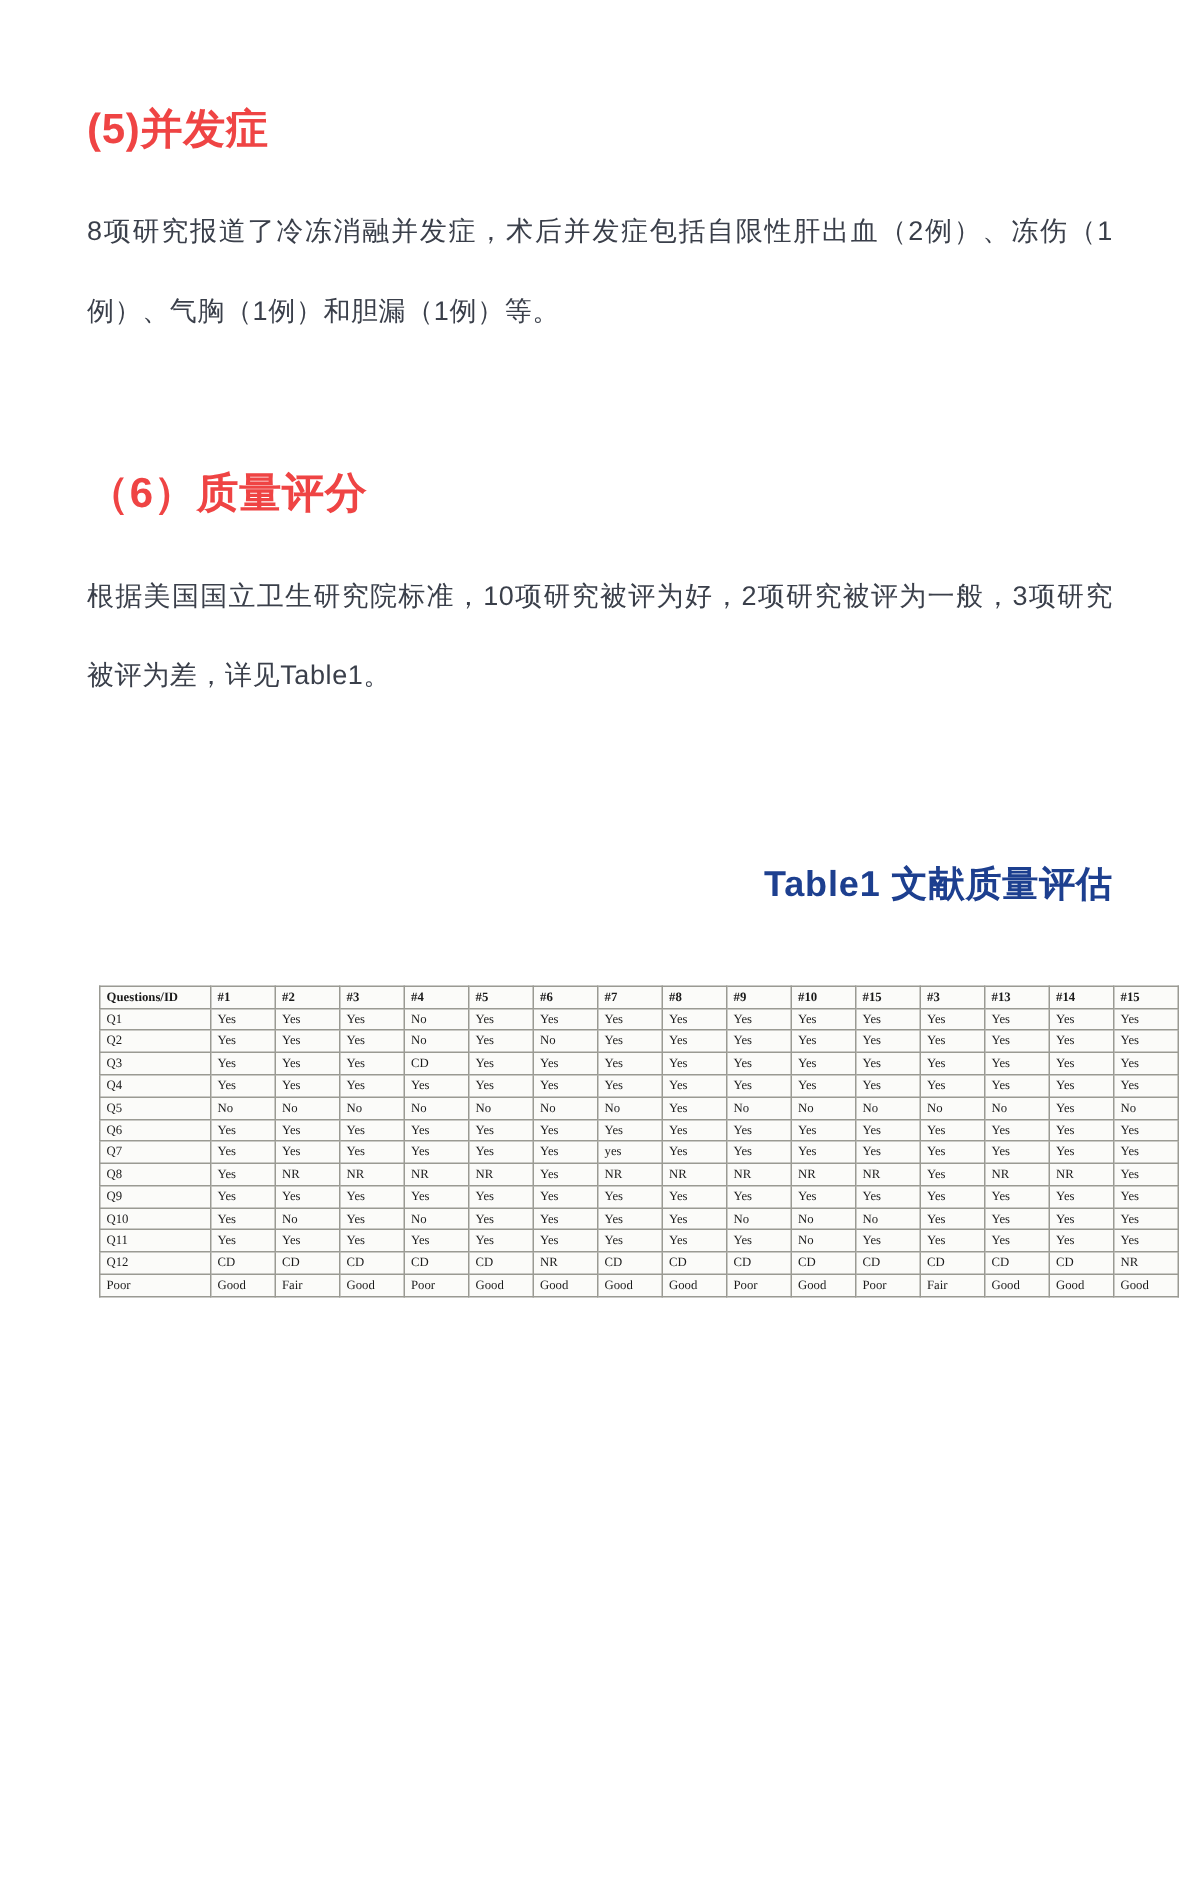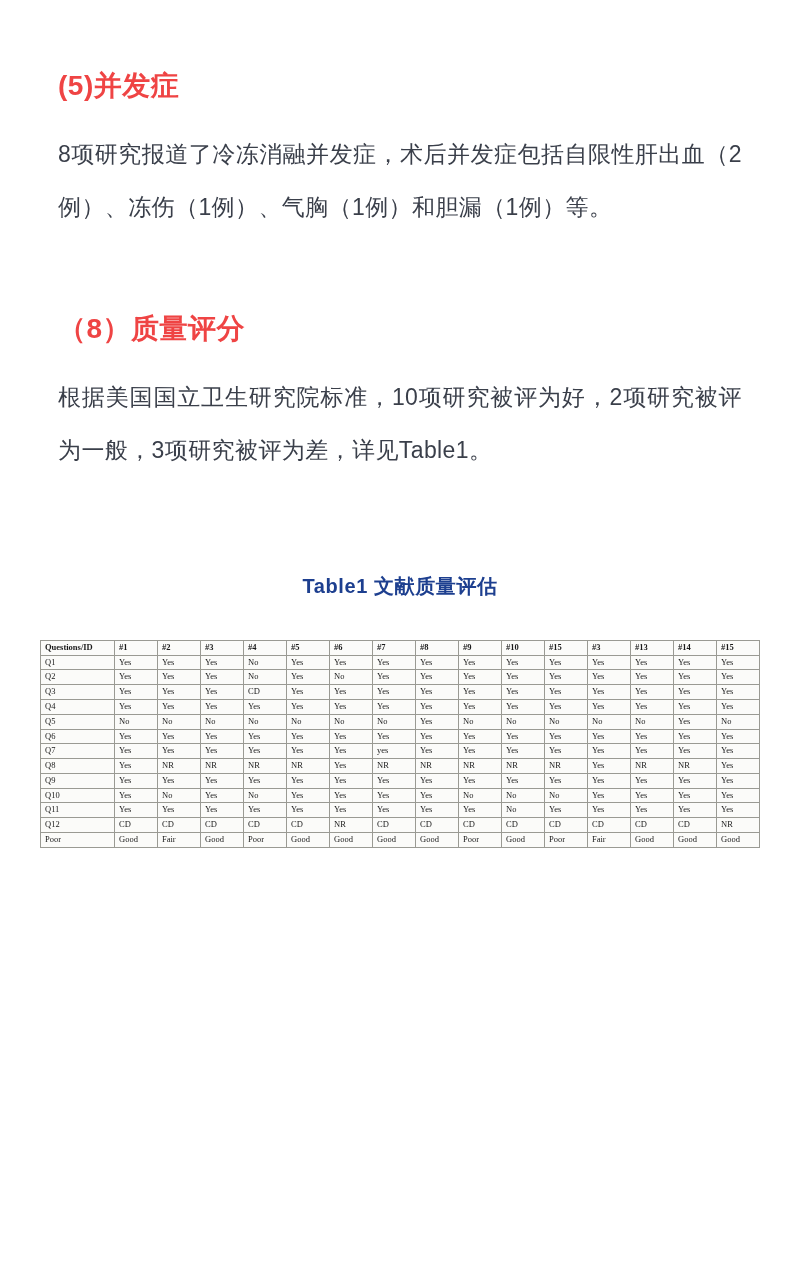--- a/index.html
+++ b/index.html
@@ -29,41 +29,41 @@
     font-size: 28px;
     letter-spacing: 0.5px;
   }
   .h-first {
     padding-top: 44px;
   }
   .h-second {
     padding-top: 52px;
   }
   .body-text {
-    font-size: 23px;
+    font-size: 18px;
     line-height: 53px;
     color: #3a3f4a;
     letter-spacing: 0.4px;
     margin-top: 18px;
     text-align: justify;
     text-justify: inter-ideograph;
   }
   .table-title {
     margin-top: 96px;
-    text-align: center;
+    text-align: right;
     color: #1d3f8f;
     font-weight: bold;
-    font-size: 20px;
+    font-size: 24px;
     letter-spacing: 0.6px;
   }
   .table-wrap {
-    margin-top: 40px;
+    margin-top: 52px;
     padding: 0 8px;
     display: flex;
-    justify-content: center;
+    justify-content: flex-start;
   }
   table.qtable {
     border-collapse: collapse;
     width: 678px;
     background: #fbfbf9;
     font-family: "Liberation Serif", serif;
     font-size: 8.5px;
     color: #1a1a1a;
     table-layout: fixed;
   }
@@ -95,21 +95,21 @@
 </style>
 </head>
 <body>
 
 <div class="page">
 
   <h2 class="section-heading h-first">(5)并发症</h2>
 
   <p class="body-text">8项研究报道了冷冻消融并发症，术后并发症包括自限性肝出血（2例）、冻伤（1例）、气胸（1例）和胆漏（1例）等。</p>
 
-  <h2 class="section-heading h-second">（8）质量评分</h2>
+  <h2 class="section-heading h-second">（6）质量评分</h2>
 
   <p class="body-text">根据美国国立卫生研究院标准，10项研究被评为好，2项研究被评为一般，3项研究被评为差，详见Table1。</p>
 
   <div class="table-title">Table1 文献质量评估</div>
 
   <div class="table-wrap">
     <table class="qtable table-outer-shadow">
       <colgroup>
         <col class="idcol">
         <col class="datacol">

